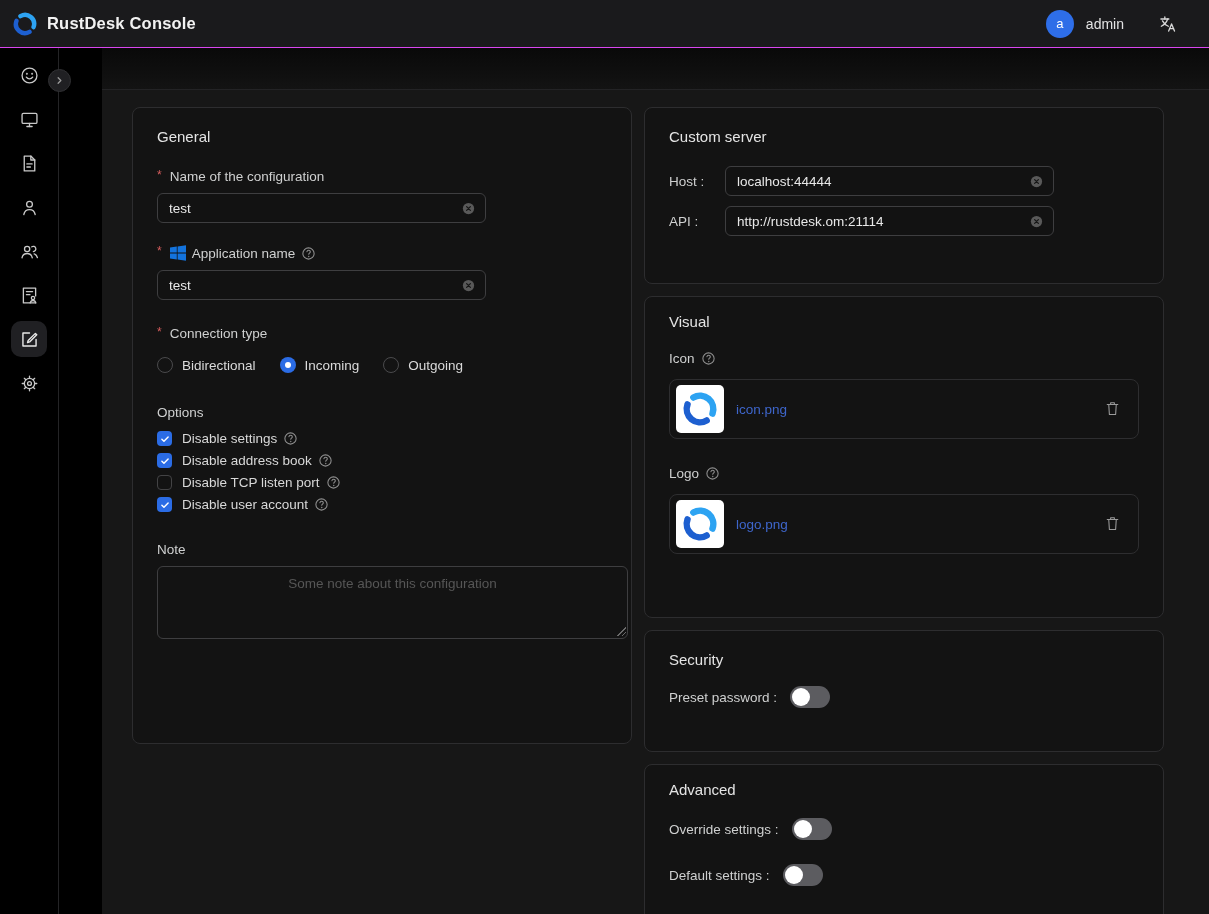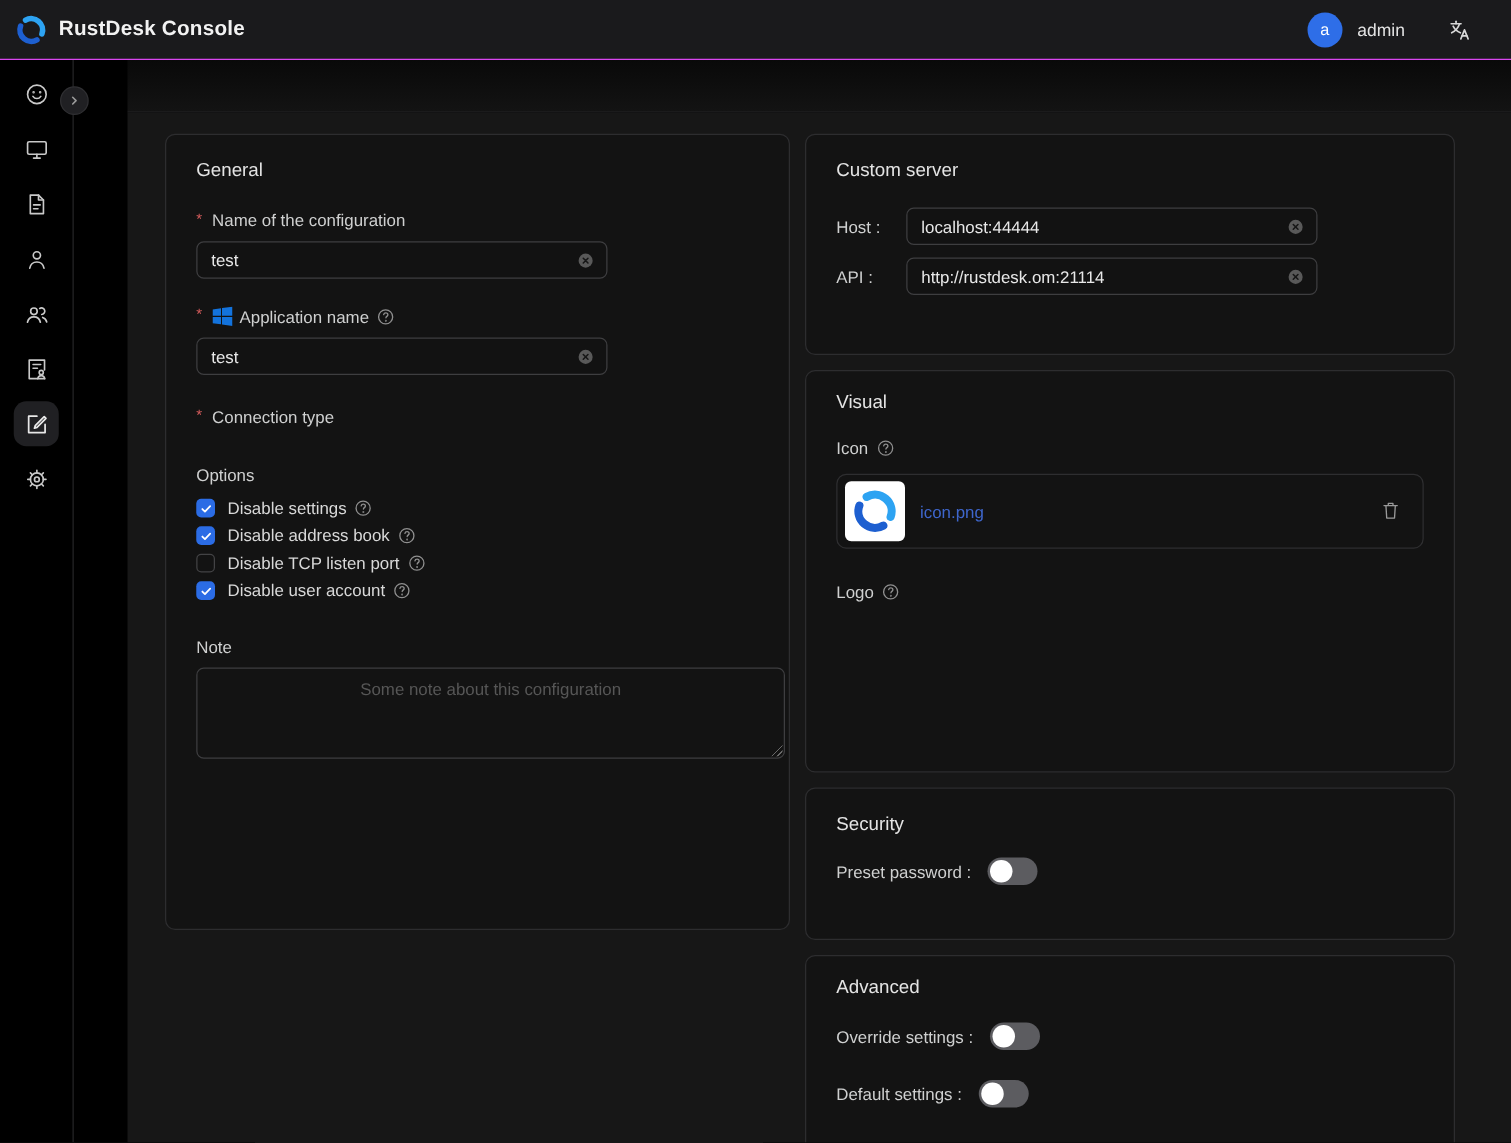--- a/index.html
+++ b/index.html
@@ -325,20 +325,34 @@
                 <circle cx="12" cy="12" r="9" fill="#595959"></circle>
                 <path d="M9 9l6 6M15 9l-6 6" stroke="#161616" stroke-width="2" stroke-linecap="round"></path>
               </svg>
           </span>
         </div>
 
         <div class="field-label" style="margin-top:26px;">
           <span class="req">*</span>
           <span>Connection type</span>
         </div>
+        <div class="radio-row">
+          <div class="radio-opt">
+            <span class="radio"></span>
+            <span class="radio-label">Bidirectional</span>
+          </div>
+          <div class="radio-opt">
+            <span class="radio checked"></span>
+            <span class="radio-label">Incoming</span>
+          </div>
+          <div class="radio-opt">
+            <span class="radio"></span>
+            <span class="radio-label">Outgoing</span>
+          </div>
+        </div>
 
         <div class="field-label" style="margin-top:32px;">Options</div>
 
         <div class="opt-list">
           <div class="opt-row">
             <span class="checkbox checked">
               <svg class="check-glyph" width="10" height="10" viewBox="0 0 24 24" fill="none" stroke="#fff" stroke-width="3.4" stroke-linecap="round" stroke-linejoin="round">
                   <path d="M4.5 12.5l5 5L19.5 7"></path>
                 </svg>
             </span>
@@ -478,20 +492,36 @@
         <div class="field-label" style="margin-top:27px;">
           <span>Logo</span>
           <span>
               <svg width="15" height="15" viewBox="0 0 24 24" fill="none" stroke="#8f8f8f" stroke-width="1.7" stroke-linecap="round">
                 <circle cx="12" cy="12" r="9"></circle>
                 <path d="M9.5 9.1c.3-1.5 1.3-2.3 2.7-2.3 1.5 0 2.7 1 2.7 2.4 0 2.1-2.5 2.2-2.5 4"></path>
                 <circle cx="12.3" cy="16.9" r="0.4" fill="#8f8f8f"></circle>
               </svg>
             </span>
         </div>
+        <div class="file-card">
+          <span class="thumb">
+            <svg width="38" height="38" viewBox="0 0 24 24" fill="none">
+              <path d="M7.8 4.73 A8.4 8.4 0 0 1 19.89 14.87" stroke="#2da3f2" stroke-width="4.1" stroke-linecap="round"></path>
+              <path d="M16.2 19.27 A8.4 8.4 0 0 1 4.11 9.13" stroke="#1d5fd0" stroke-width="4.1" stroke-linecap="round"></path>
+            </svg>
+          </span>
+          <a class="file-link" href="#">logo.png</a>
+          <span class="trash-btn">
+            <svg width="15" height="17" viewBox="0 0 24 26" fill="none" stroke="#9a9a9a" stroke-width="1.7" stroke-linecap="round" stroke-linejoin="round">
+                <path d="M3.5 6.5h17"></path>
+                <path d="M9 6V3.8h6V6"></path>
+                <path d="M6 6.5l1 16h10l1-16"></path>
+              </svg>
+          </span>
+        </div>
       </div>
 
       <div class="panel" style="height:122px;">
         <div class="panel-title">Security</div>
         <div class="toggle-row">
           <span class="field-label">Preset password :</span>
           <span class="toggle"></span>
         </div>
       </div>
 

